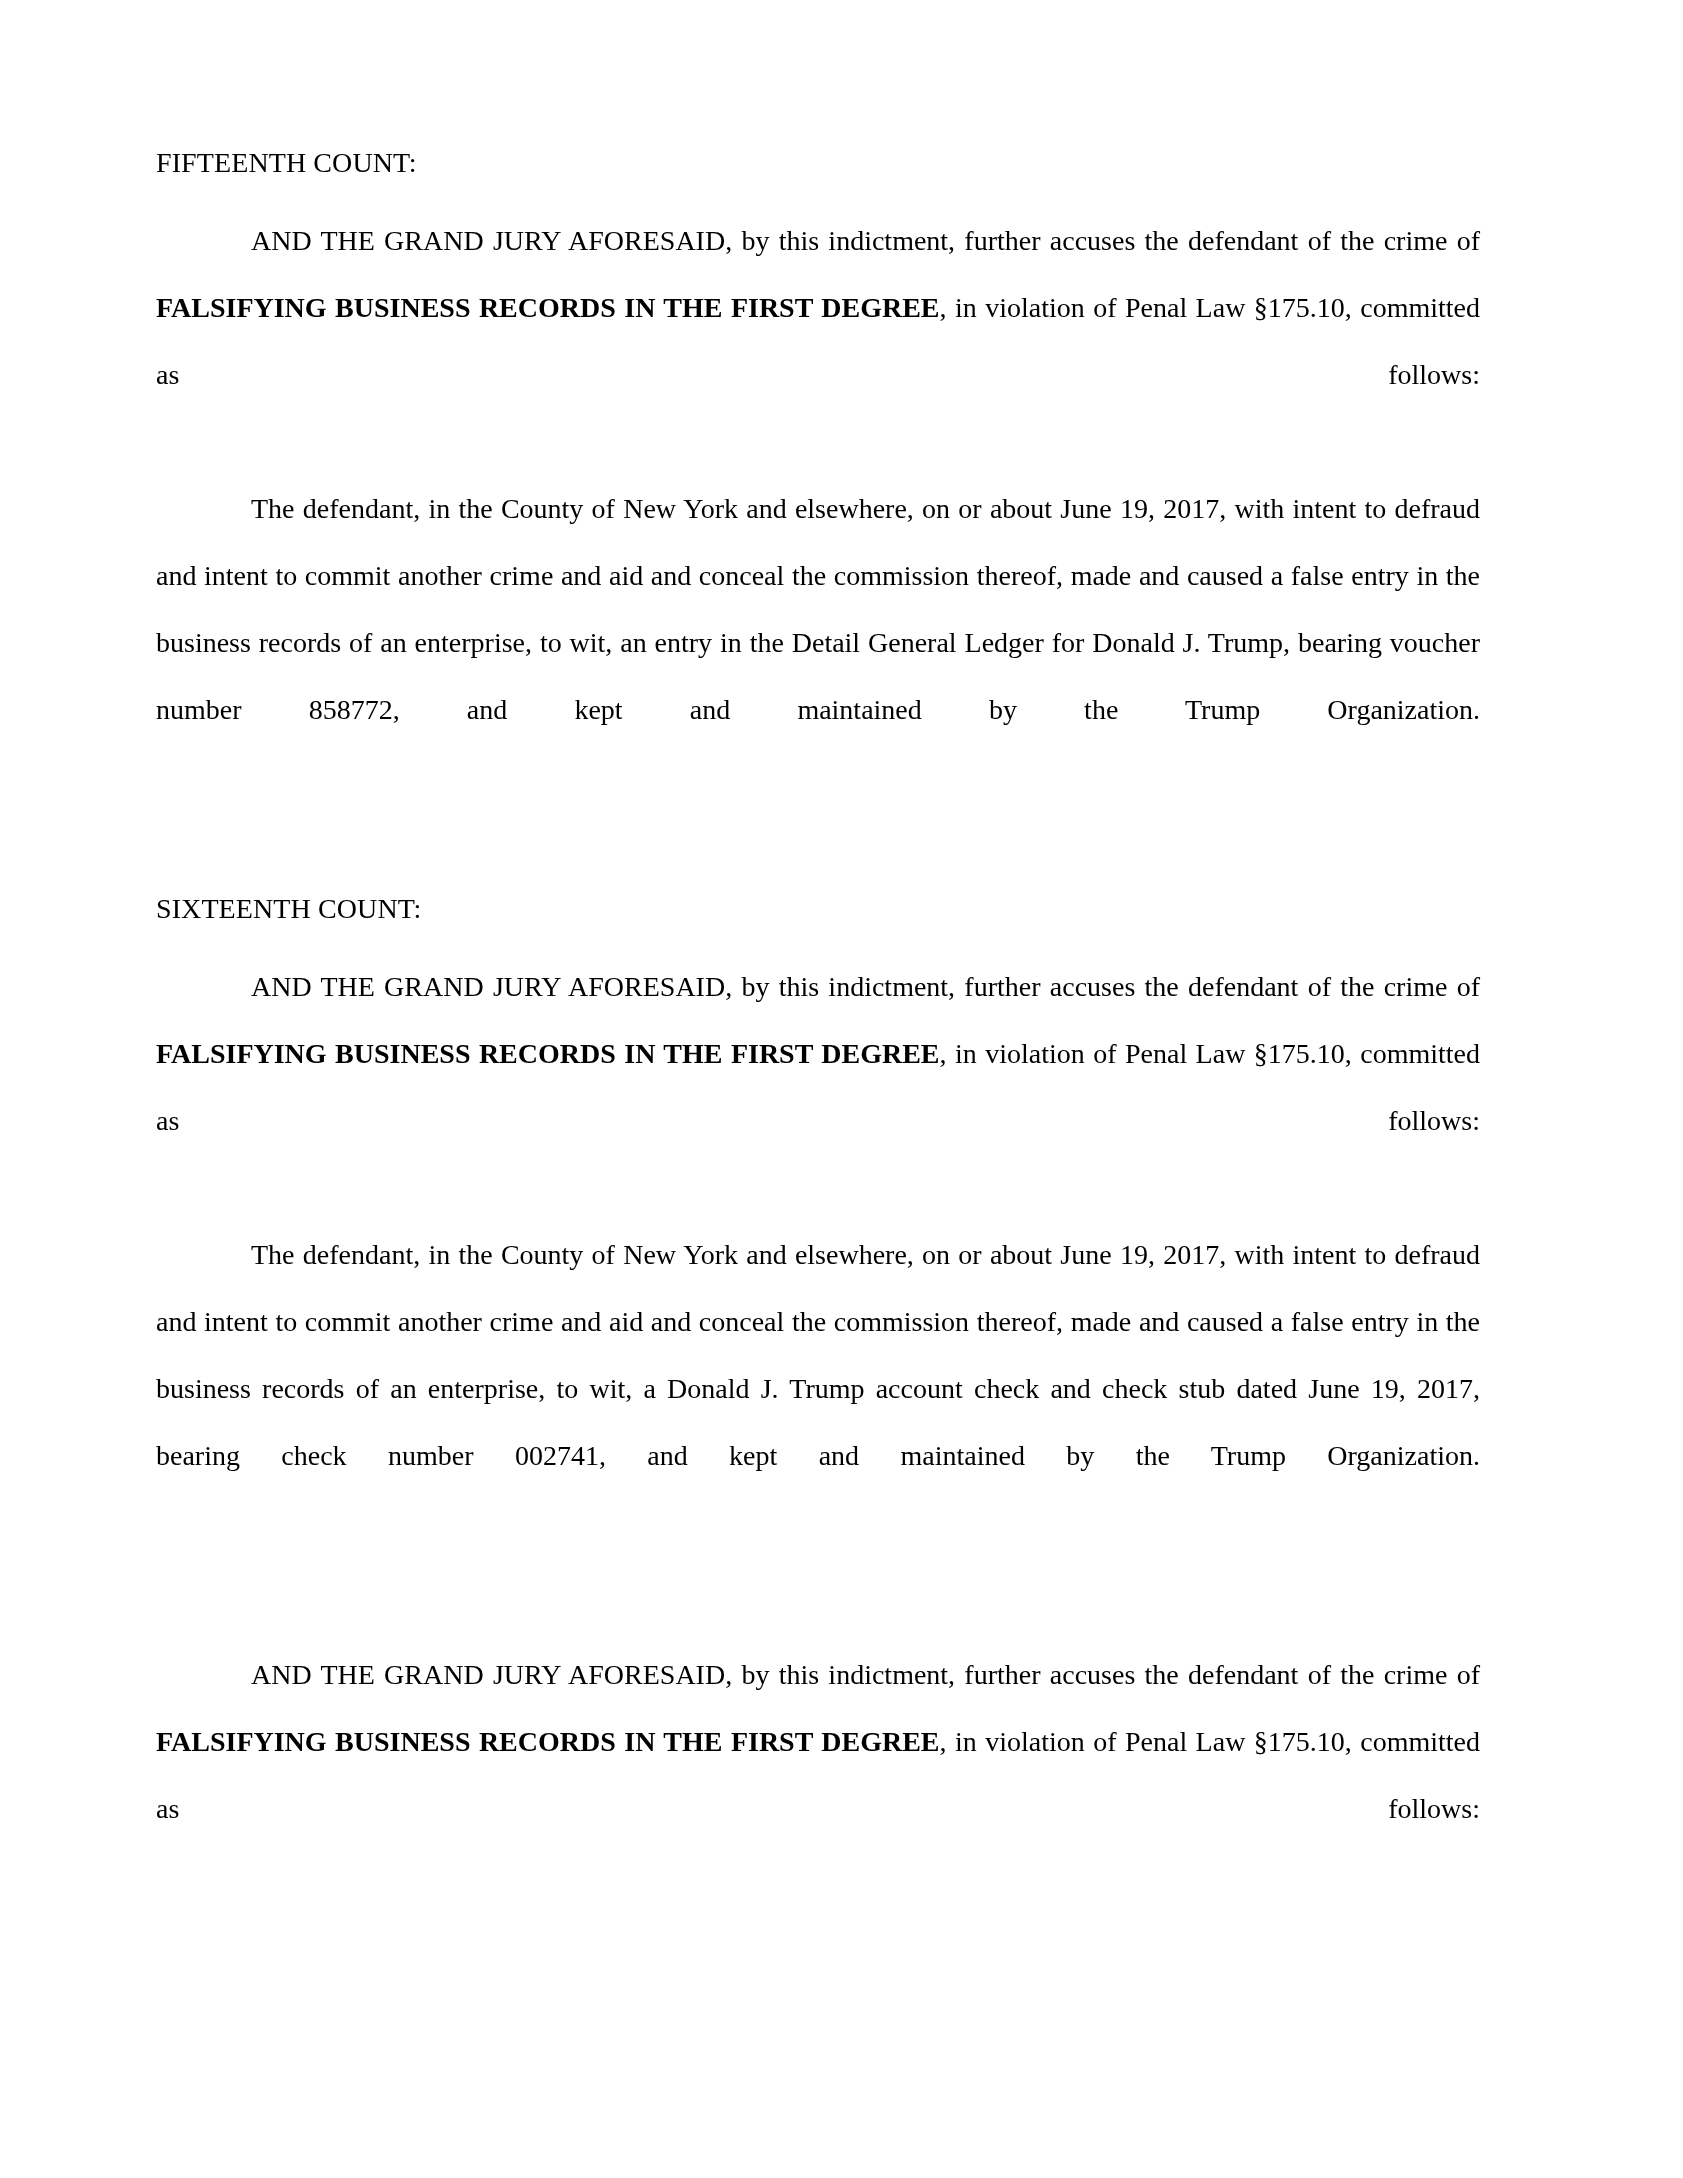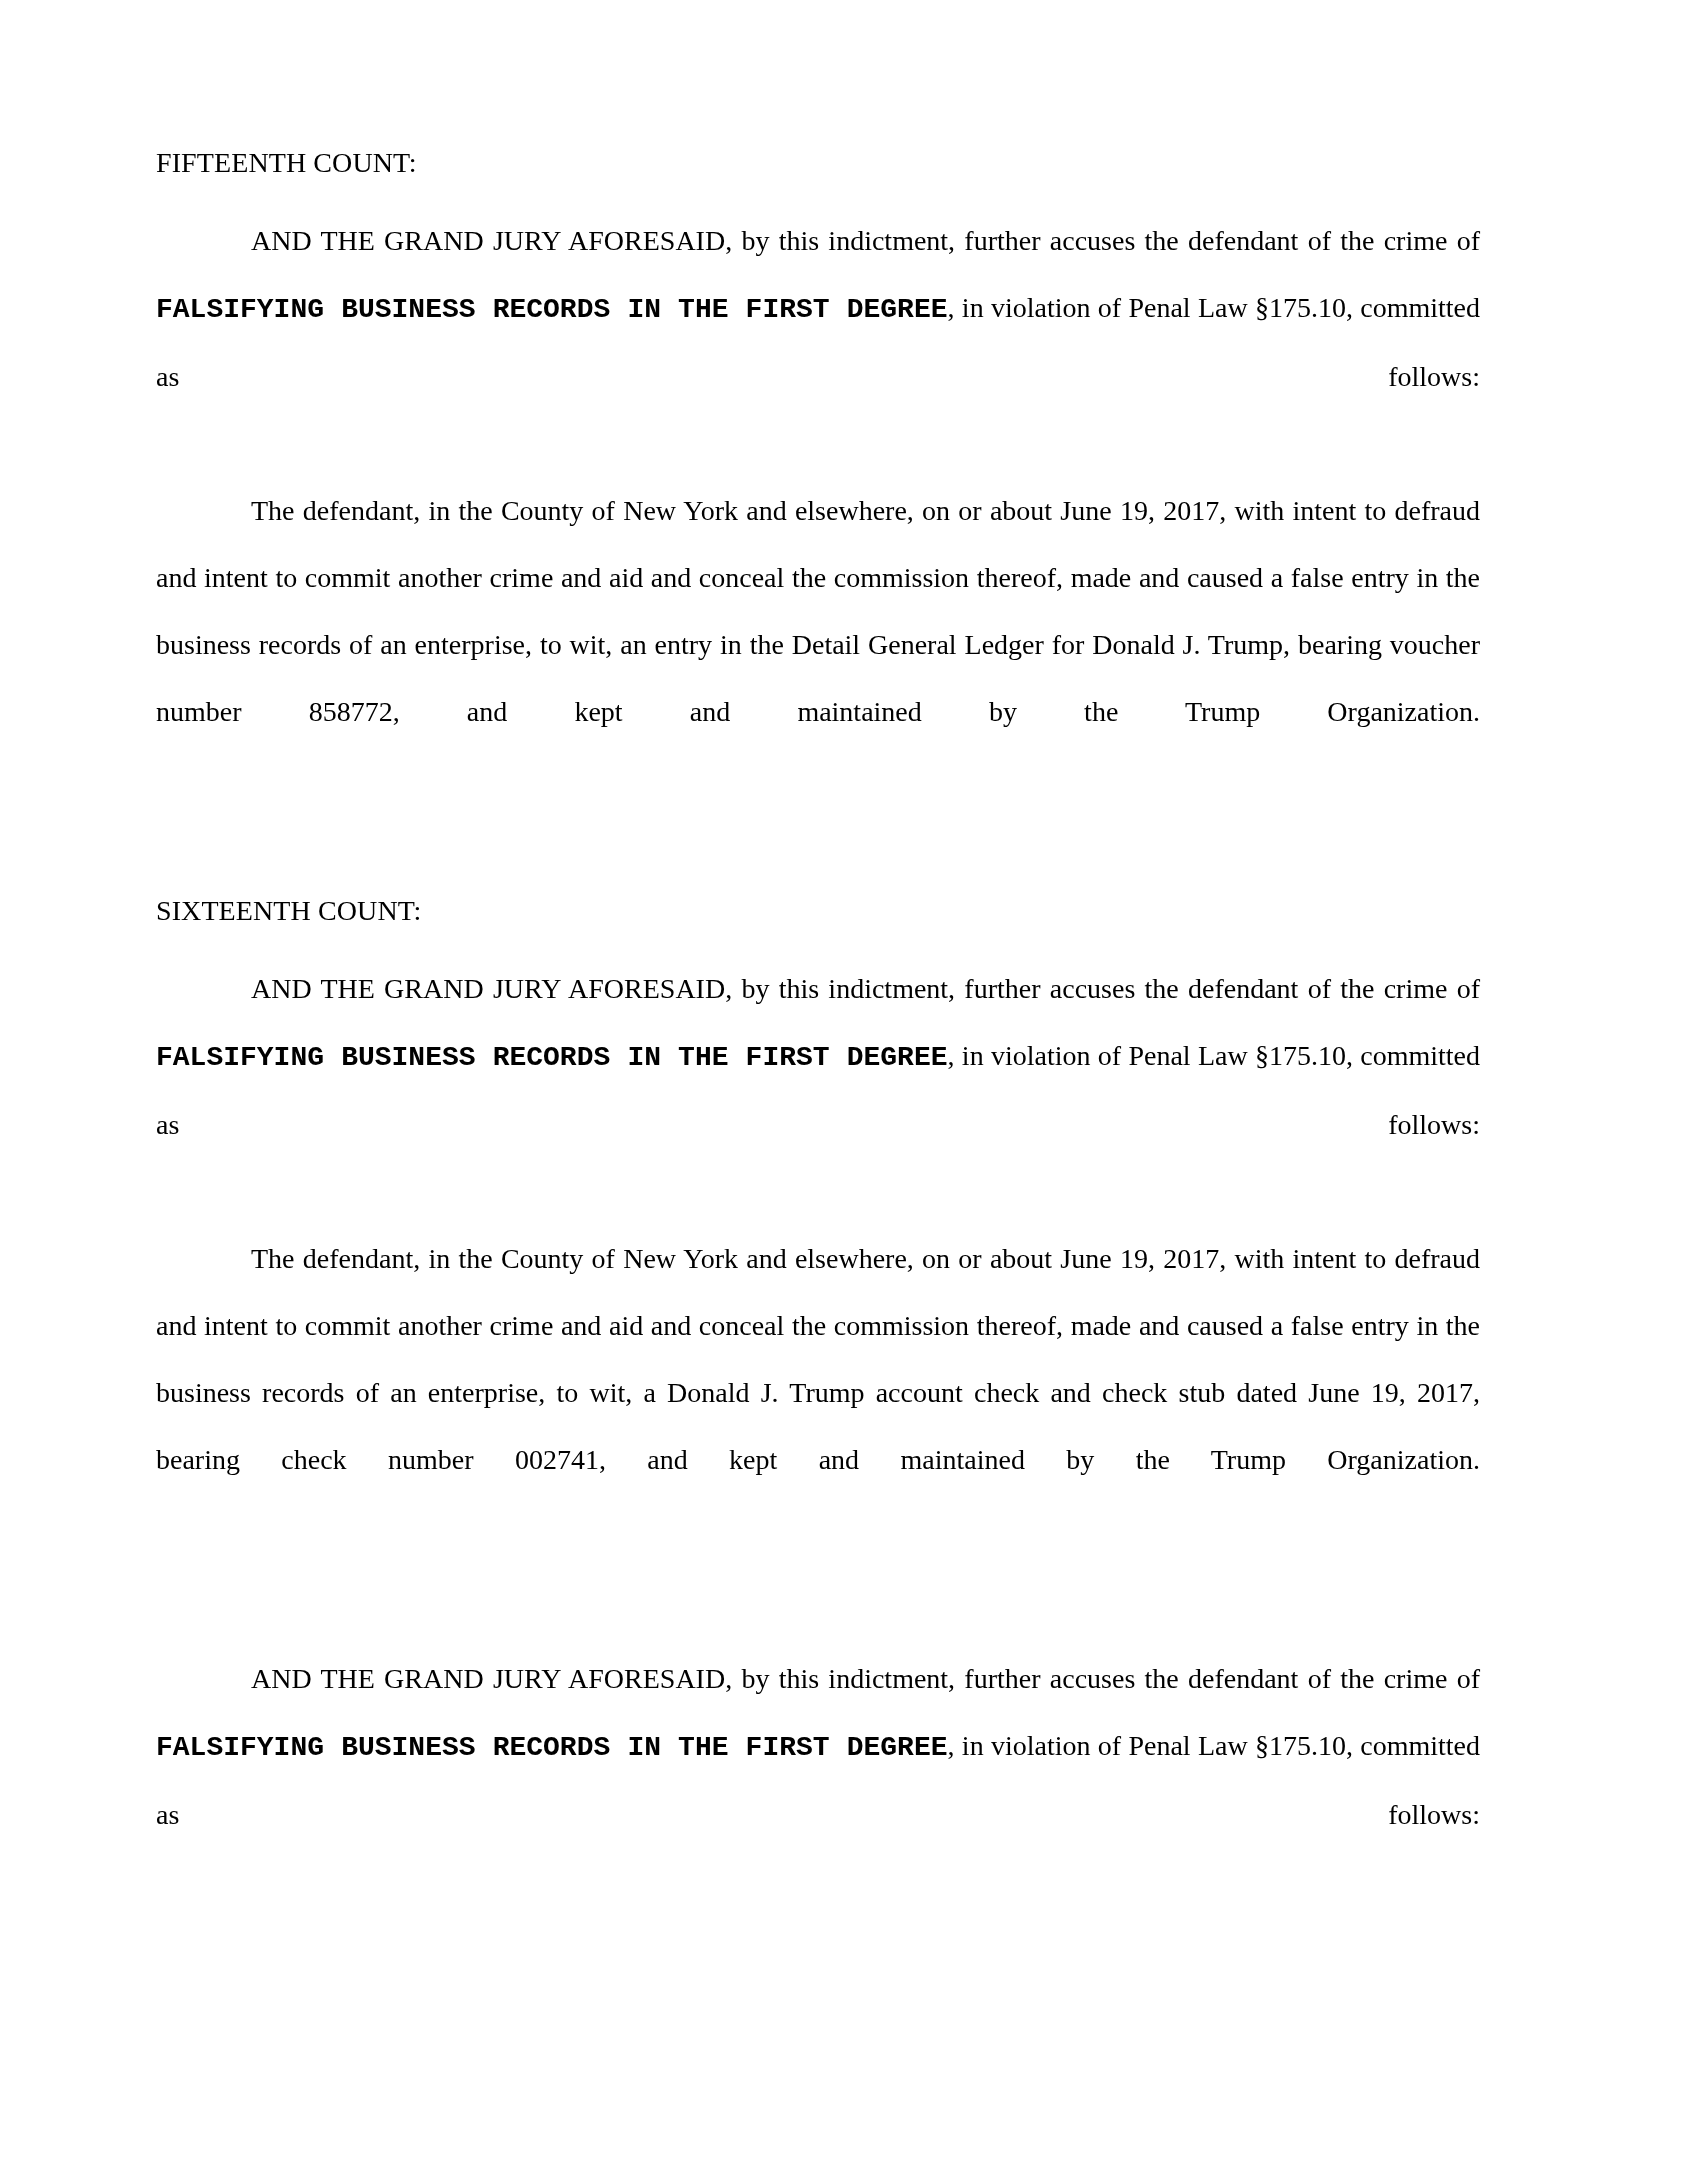--- a/index.html
+++ b/index.html
@@ -37,21 +37,20 @@
     text-justify: inter-word;
     margin: 0 0 0 0;
     text-indent: 95px;
   }
   .para.second {
     margin-top: 0;
     font-family: Liberation Serif, serif;
   }
   .para b {
     font-weight: bold;
-    font-family: Liberation Mono, monospace;
   }
   .gap-between-counts {
     height: 85px;
   }
   
   .para:after {
     content: "";
     display: inline-block;
     width: 100%;
   }

